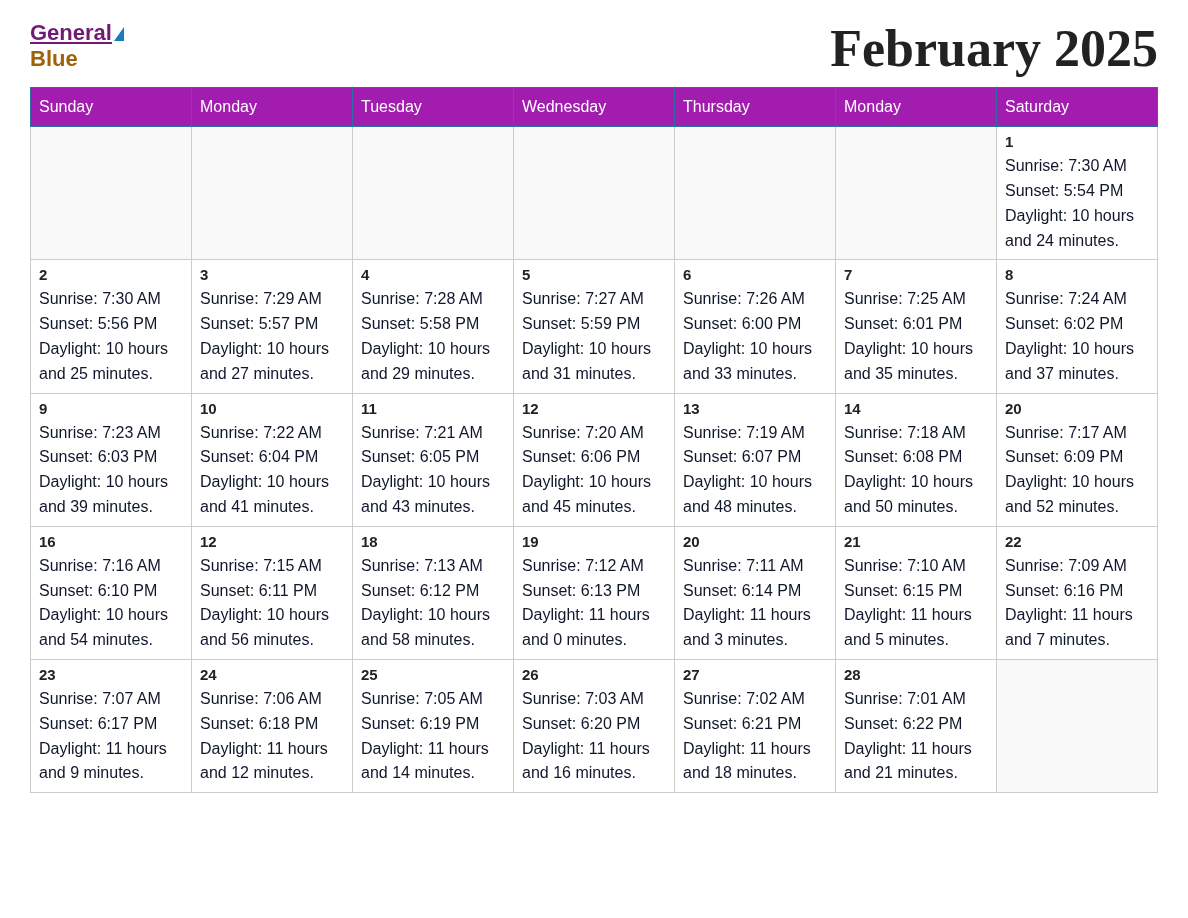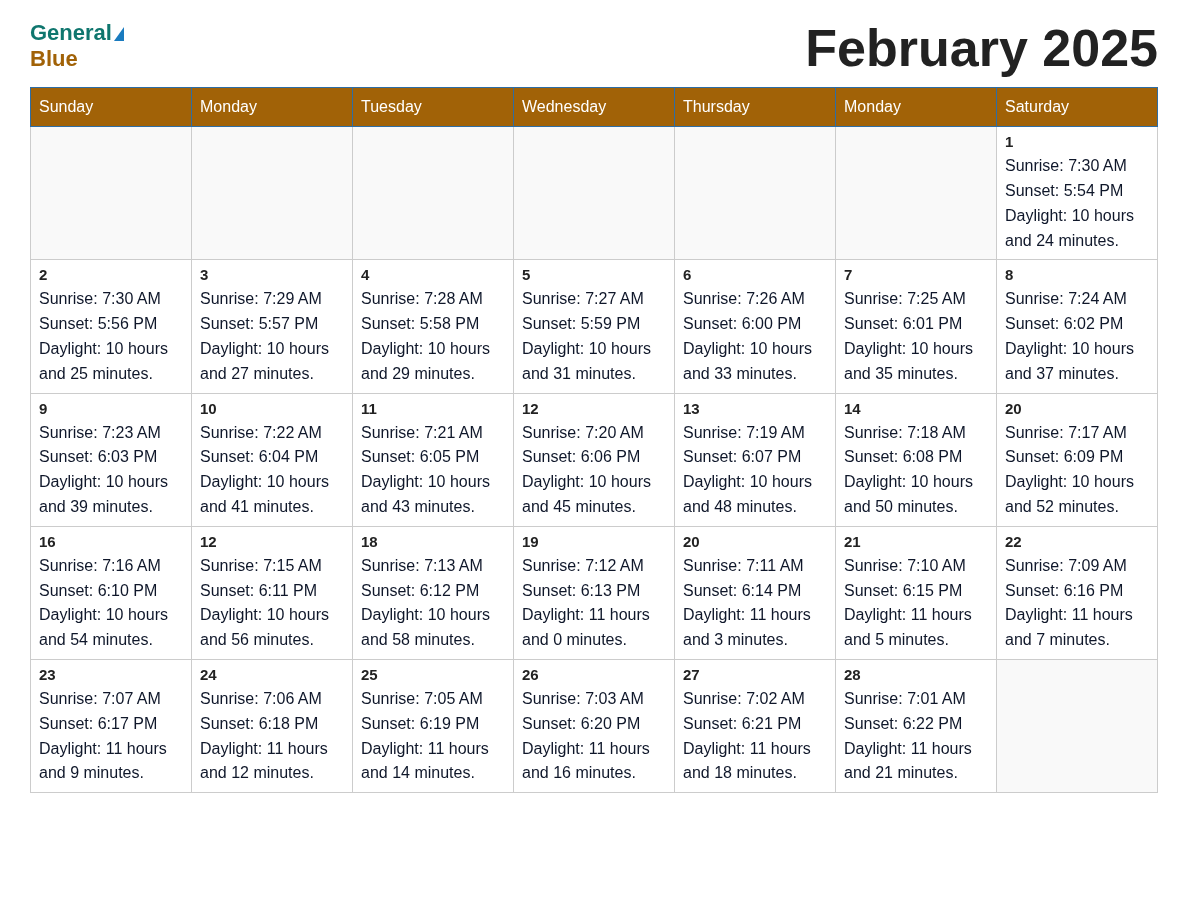--- a/index.html
+++ b/index.html
@@ -18,53 +18,54 @@
       margin-bottom: 10px;
     }
     .logo {
       display: flex;
       flex-direction: column;
       font-size: 22px;
       font-weight: bold;
       color: #333;
       line-height: 1.2;
     }
-    .logo-general { color: #0f766e; }
+    .logo-general { color: #701a75; text-decoration: underline; }
     .logo-blue { color: #a16207; }
     .logo-triangle {
       display: inline-block;
       width: 0;
       height: 0;
       border-left: 10px solid transparent;
       border-bottom: 14px solid #1a7bbf;
       margin-left: 2px;
       vertical-align: middle;
     }
     .title-block {
       text-align: right;
     }
     .title-block h1 {
       font-size: 52px;
       font-weight: bold;
       color: #222;
       line-height: 1.1;
+      font-family: Liberation Serif, serif;
     }
     .title-block h2 {
       font-size: 22px;
       font-weight: normal;
       color: #444;
       margin-top: 4px;
     }
     .calendar {
       width: 100%;
       border-collapse: collapse;
       margin-top: 10px;
     }
     .calendar thead tr th {
-      background-color: #a16207;
+      background-color: #a21caf;
       color: #fff;
       padding: 10px 8px;
       font-size: 16px;
       font-weight: normal;
       text-align: left;
       border: 1px solid #2e6da4;
     }
     .calendar tbody tr td {
       vertical-align: top;
       padding: 6px 8px;

